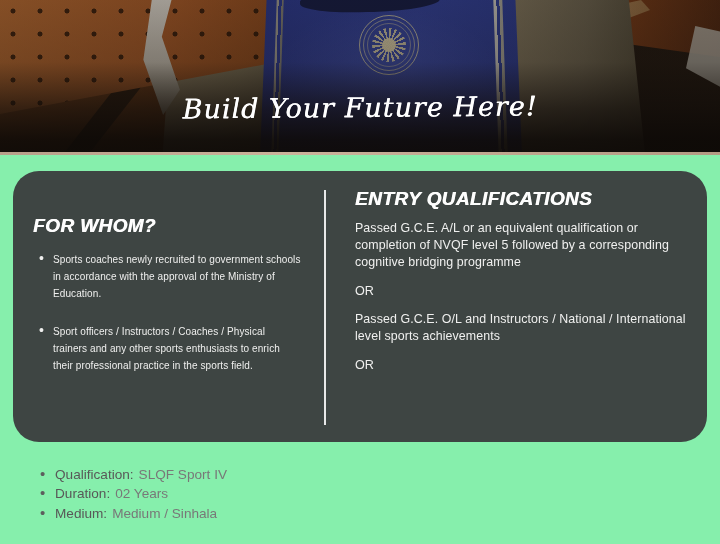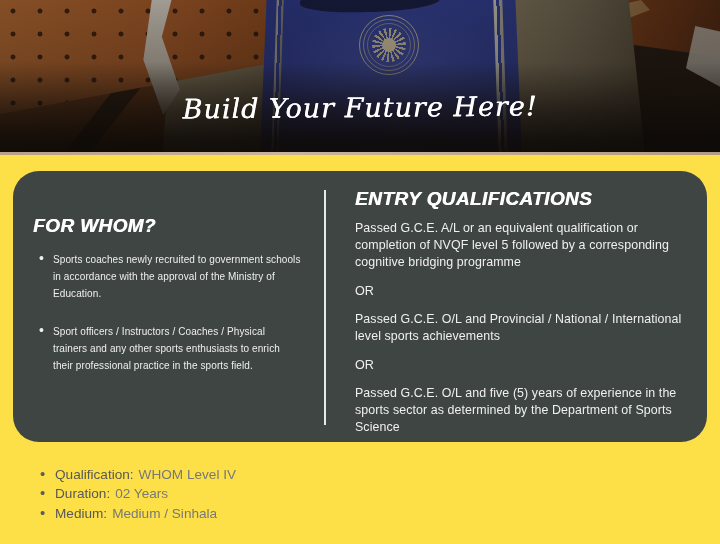--- a/index.html
+++ b/index.html
@@ -1,16 +1,16 @@
 <!DOCTYPE html>
 <html><head>
 <meta charset="utf-8">
 <style>
   html,body{margin:0;padding:0;background:#ffffff;}
-  .poster{position:relative;width:720px;height:544px;background:#fde047;overflow:hidden;
+  .poster{position:relative;width:720px;height:544px;background:#86efac;overflow:hidden;
           font-family:"Liberation Sans",sans-serif;}
 
   
   .hero{position:absolute;left:0;top:0;width:720px;height:155px;overflow:hidden;
         background:linear-gradient(105deg,#221910 0%,#1c1510 45%,#201710 100%);}
   .hero *{position:absolute;}
   .bleacher-left{left:0;top:0;width:340px;height:150px;z-index:3;
         background:
           radial-gradient(circle 2.4px at 13px 11px, rgba(32,16,6,.8) 2.2px, transparent 2.8px),
           linear-gradient(112deg,#b96c33 0%,#a85a28 45%,#7d4017 90%);
@@ -135,31 +135,30 @@
         <li>Sport officers / Instructors / Coaches / Physical trainers and any other sports enthusiasts to enrich their professional practice in the sports field.</li>
       </ul>
     </div>
 
     <div class="divider"></div>
 
     <div class="col-right">
       <h2 class="heading">ENTRY QUALIFICATIONS</h2>
       <p>Passed G.C.E. A/L or an equivalent qualification or completion of NVQF level 5 followed by a corresponding cognitive bridging programme</p>
       <div class="or">OR</div>
-      <p>Passed G.C.E. O/L and Provincial / National / International level sports achievements</p>
+      <p>Passed G.C.E. O/L and Instructors / National / International level sports achievements</p>
       <div class="or">OR</div>
-      <p>Passed G.C.E. O/L and five (5) years of experience in the sports sector as determined by the Department of Sports Science</p>
     </div>
 
   </div>
 
   <div class="course">
     <ul>
       <li>
-        <span class="lbl">Qualification:</span><span>WHOM Level IV</span>
+        <span class="lbl">Qualification:</span><span>SLQF Sport IV</span>
       </li>
       <li>
         <span class="lbl">Duration:</span><span>02 Years</span>
       </li>
       <li>
         <span class="lbl">Medium:</span><span>Medium / Sinhala</span>
       </li>
     </ul>
   </div>
 

